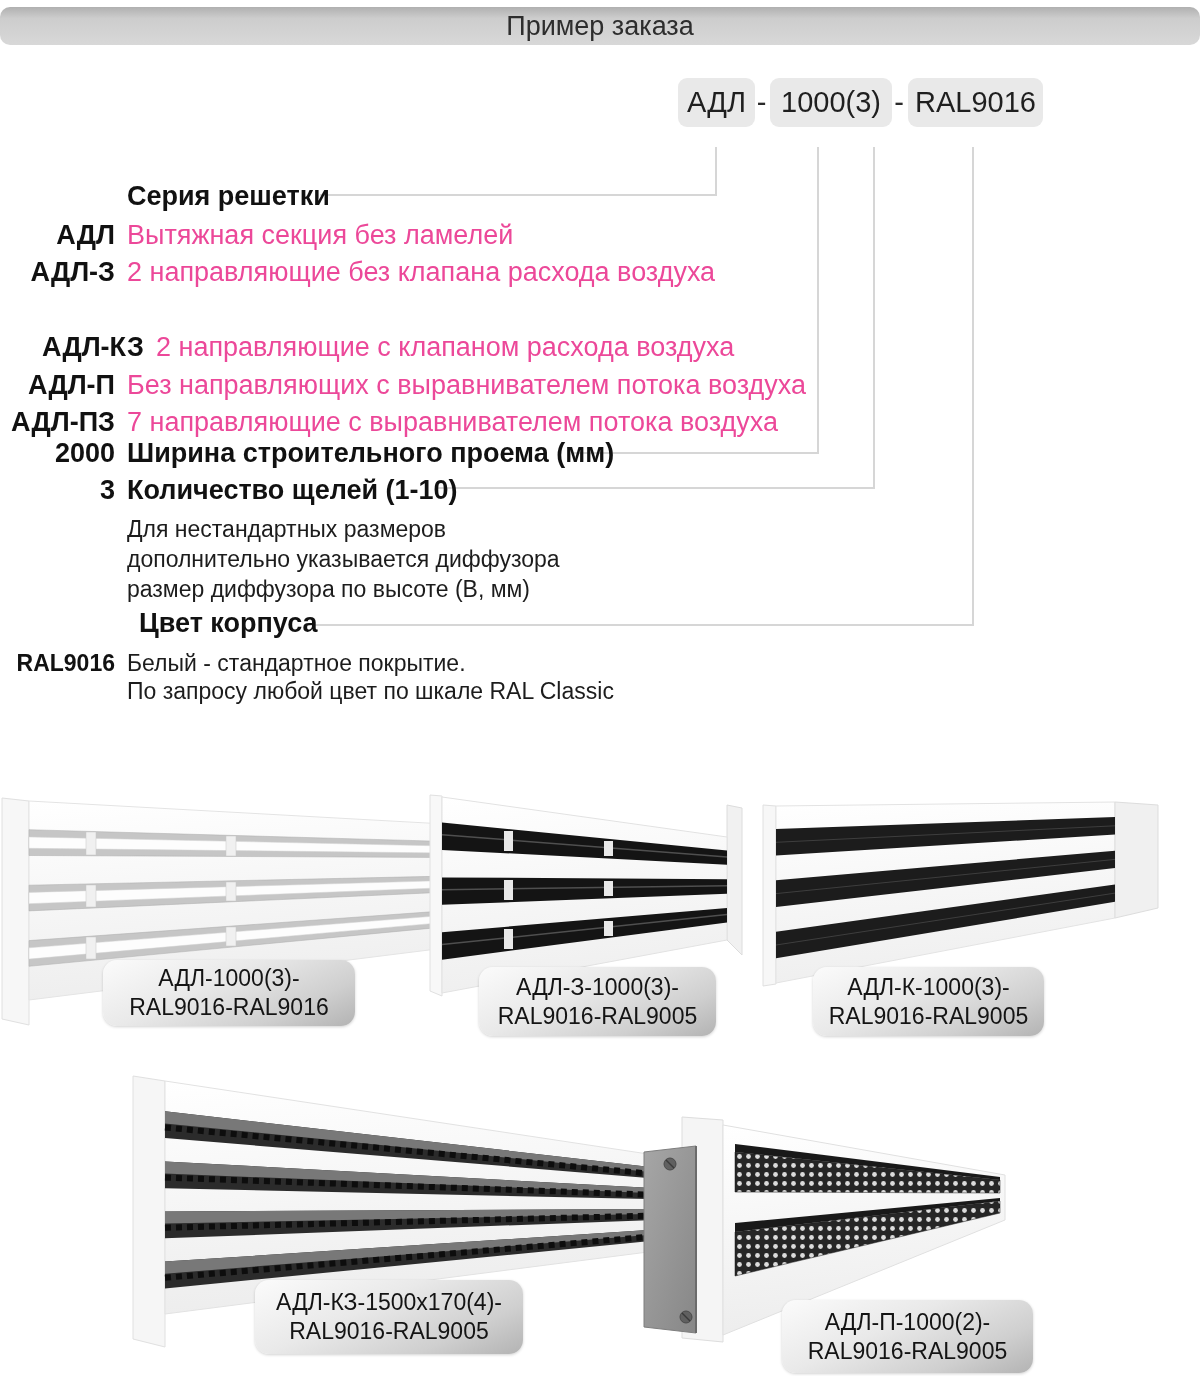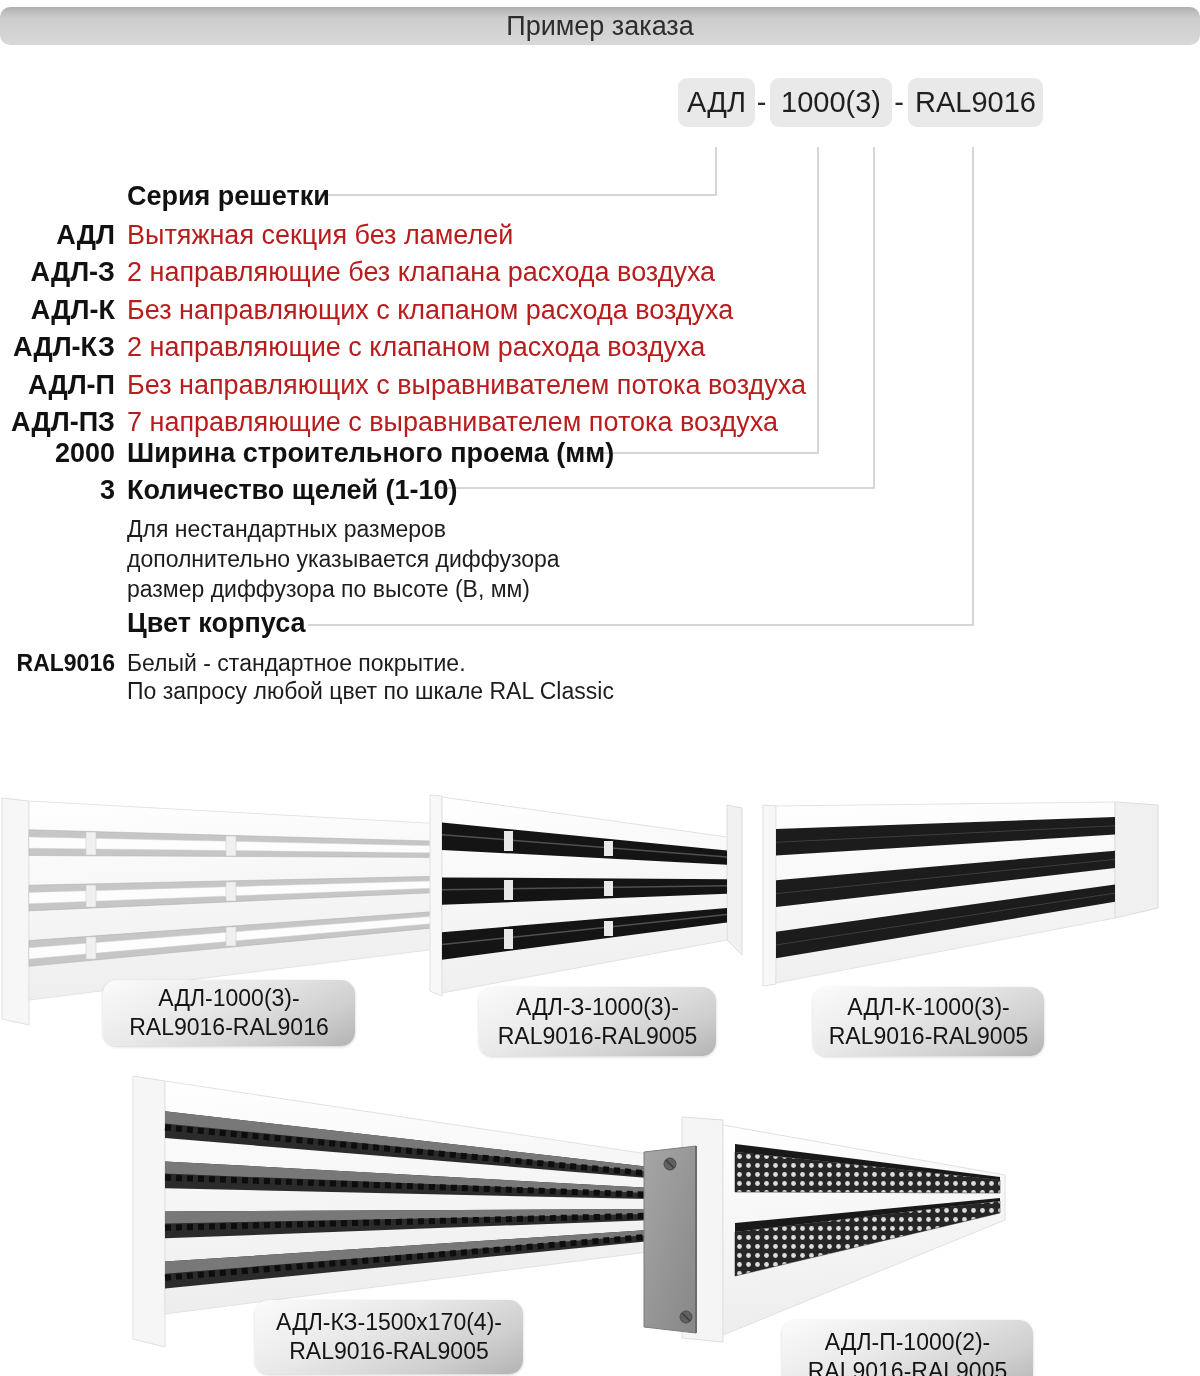--- a/index.html
+++ b/index.html
@@ -23,36 +23,36 @@
   }
   .code-dash{
     position:absolute;top:78px;height:49px;display:flex;align-items:center;justify-content:center;
     font-size:29px;color:#2a2a2a;
   }
   
   .connectors{position:absolute;left:0;top:0;pointer-events:none;}
   
   .legend-row{position:absolute;left:0;width:760px;height:28px;line-height:28px;font-size:27px;}
   .legend-row .lbl{position:absolute;left:0;top:0;width:115px;text-align:right;font-weight:700;color:#111;}
-  .legend-row .dsc{position:absolute;left:127px;top:0;white-space:nowrap;color:#b91c1c;}
+  .legend-row .dsc{position:absolute;left:127px;top:0;white-space:nowrap;color:#ec4899;}
   .legend-row.bold .dsc{font-weight:700;color:#111;}
   .note-block{position:absolute;left:127px;top:514px;font-size:23px;line-height:30px;color:#1c1c1c;}
   .note-block span{display:block;}
   .ral-block{position:absolute;left:127px;top:649px;font-size:23px;line-height:28px;color:#1c1c1c;}
   .ral-block span{display:block;}
   .ral-label{position:absolute;left:0;top:649px;width:115px;text-align:right;font-size:23px;line-height:28px;font-weight:700;color:#111;}
   
   .product-svg{position:absolute;}
   
   .plate{
     position:absolute;border-radius:14px;
     background:linear-gradient(155deg,#fbfbfb 0%,#e9e9e9 40%,#cfcfcf 75%,#b3b3b3 100%);
     box-shadow:0 1px 3px rgba(0,0,0,0.18);
     display:flex;flex-direction:column;align-items:center;justify-content:center;
-    font-size:23px;line-height:29px;color:#141414;text-align:center;white-space:nowrap;margin-top:20px;
+    font-size:23px;line-height:29px;color:#141414;text-align:center;white-space:nowrap;
   }
 </style>
 </head>
 <body>
 
 <div class="page">
 
   <div class="header-bar">
     <span>Пример заказа</span>
   </div>
@@ -80,25 +80,21 @@
     <span class="dsc">Серия решетки</span>
   </div>
   <div class="legend-row" style="top:221px;">
     <span class="lbl">АДЛ</span>
     <span class="dsc">Вытяжная секция без ламелей</span>
   </div>
   <div class="legend-row" style="top:258px;padding-left:22px;">
     <span class="lbl">АДЛ-З</span>
     <span class="dsc">2 направляющие без клапана расхода воздуха</span>
   </div>
-  <div class="legend-row" style="top:296px;">
-    <span class="lbl">АДЛ-К</span>
-    <span class="dsc">Без направляющих с клапаном расхода воздуха</span>
-  </div>
-  <div class="legend-row" style="top:333px;">
+  <div class="legend-row" style="top:333px;margin-left:29px;">
     <span class="lbl">АДЛ-КЗ</span>
     <span class="dsc">2 направляющие с клапаном расхода воздуха</span>
   </div>
   <div class="legend-row" style="top:371px;">
     <span class="lbl">АДЛ-П</span>
     <span class="dsc">Без направляющих с выравнивателем потока воздуха</span>
   </div>
   <div class="legend-row" style="top:408px;">
     <span class="lbl">АДЛ-ПЗ</span>
     <span class="dsc">7 направляющие с выравнивателем потока воздуха</span>
@@ -109,21 +105,21 @@
   </div>
   <div class="legend-row bold" style="top:476px;">
     <span class="lbl">3</span>
     <span class="dsc">Количество щелей (1-10)</span>
   </div>
   <div class="note-block">
     <span>Для нестандартных размеров</span>
     <span>дополнительно указывается диффузора</span>
     <span>размер диффузора по высоте (В, мм)</span>
   </div>
-  <div class="legend-row bold" style="top:609px;">
+  <div class="legend-row bold" style="top:609px;margin-left:12px;">
     <span class="dsc">Цвет корпуса</span>
   </div>
   <div class="ral-label">RAL9016</div>
   <div class="ral-block">
     <span>Белый - стандартное покрытие.</span>
     <span>По запросу любой цвет по шкале RAL Classic</span>
   </div>
 
   <svg class="product-svg" style="left:0;top:782px;" width="450" height="245" viewBox="0 0 450 245">
     <defs>

